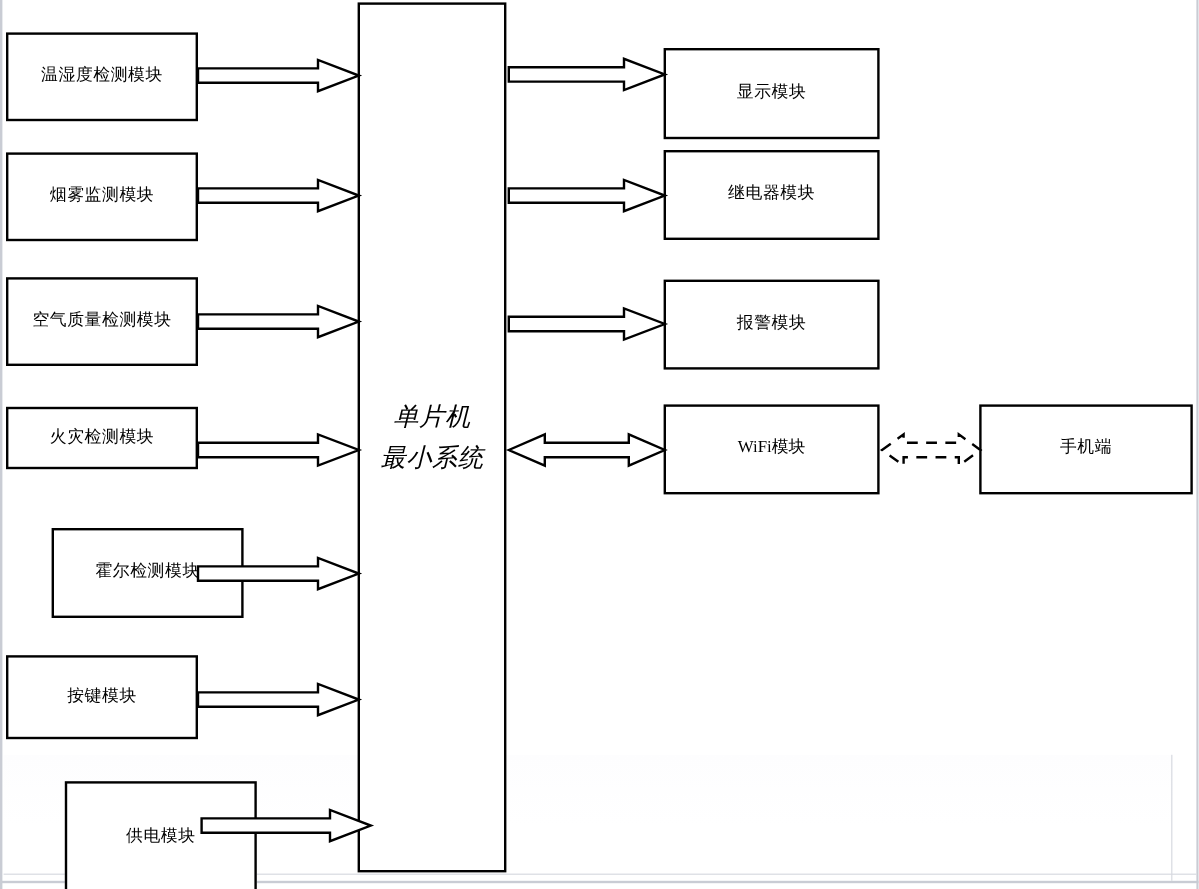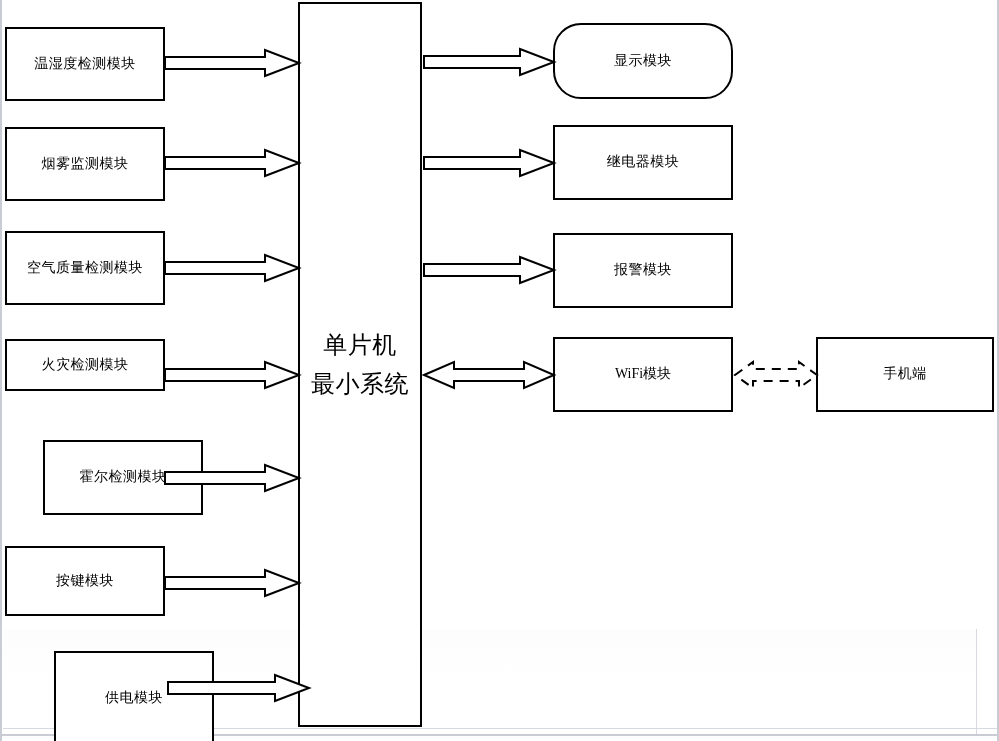--- a/index.html
+++ b/index.html
@@ -45,22 +45,23 @@
     justify-content: center;
     text-align: center;
     color: #000000;
     font-size: 14px;
     line-height: 1.35;
     letter-spacing: 0.5px;
     padding: 0 6px;
   }
   .block .label { display: block; width: 100%; }
   .block.mcu {
-    font-size: 24px;
+    font-size: 21px;
     line-height: 1.6;
+    font-style: italic;
   }
   .block.latin { letter-spacing: 0px; }
 
   
   .arrow {
     position: absolute;
     height: 26px;
   }
   .arrow svg { display: block; width: 100%; height: 100%; overflow: visible; }
   .arrow .shape {
@@ -114,21 +115,21 @@
     <span class="label">供电模块</span>
   </div>
 
   <div class="block mcu" style="left:298px; top:2px; width:124px; height:725px;">
     <span class="label">
       <span>单片机</span><br>
       <span>最小系统</span>
     </span>
   </div>
 
-  <div class="block" style="left:553px; top:23px;  width:180px; height:76px;border-radius:28px;">
+  <div class="block" style="left:553px; top:40px;  width:180px; height:76px;">
     <span class="label">显示模块</span>
   </div>
 
   <div class="block" style="left:553px; top:125px; width:180px; height:75px;">
     <span class="label">继电器模块</span>
   </div>
 
   <div class="block" style="left:553px; top:233px; width:180px; height:75px;">
     <span class="label">报警模块</span>
   </div>

